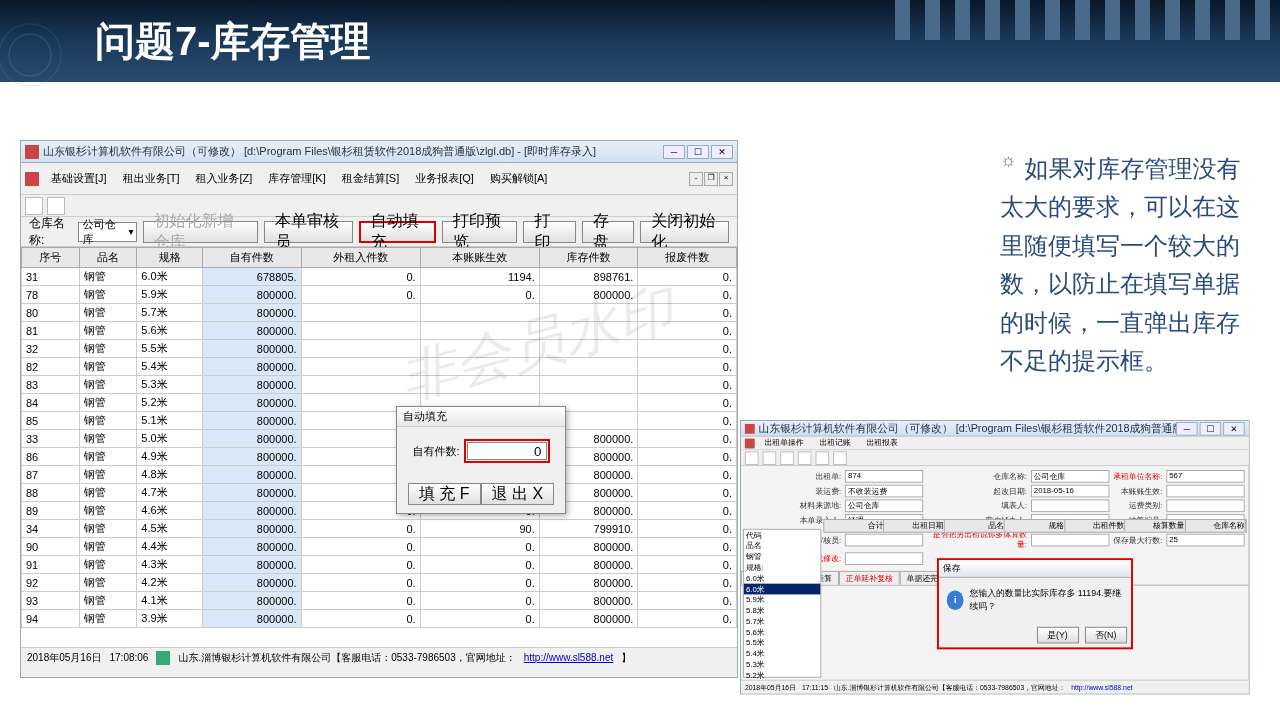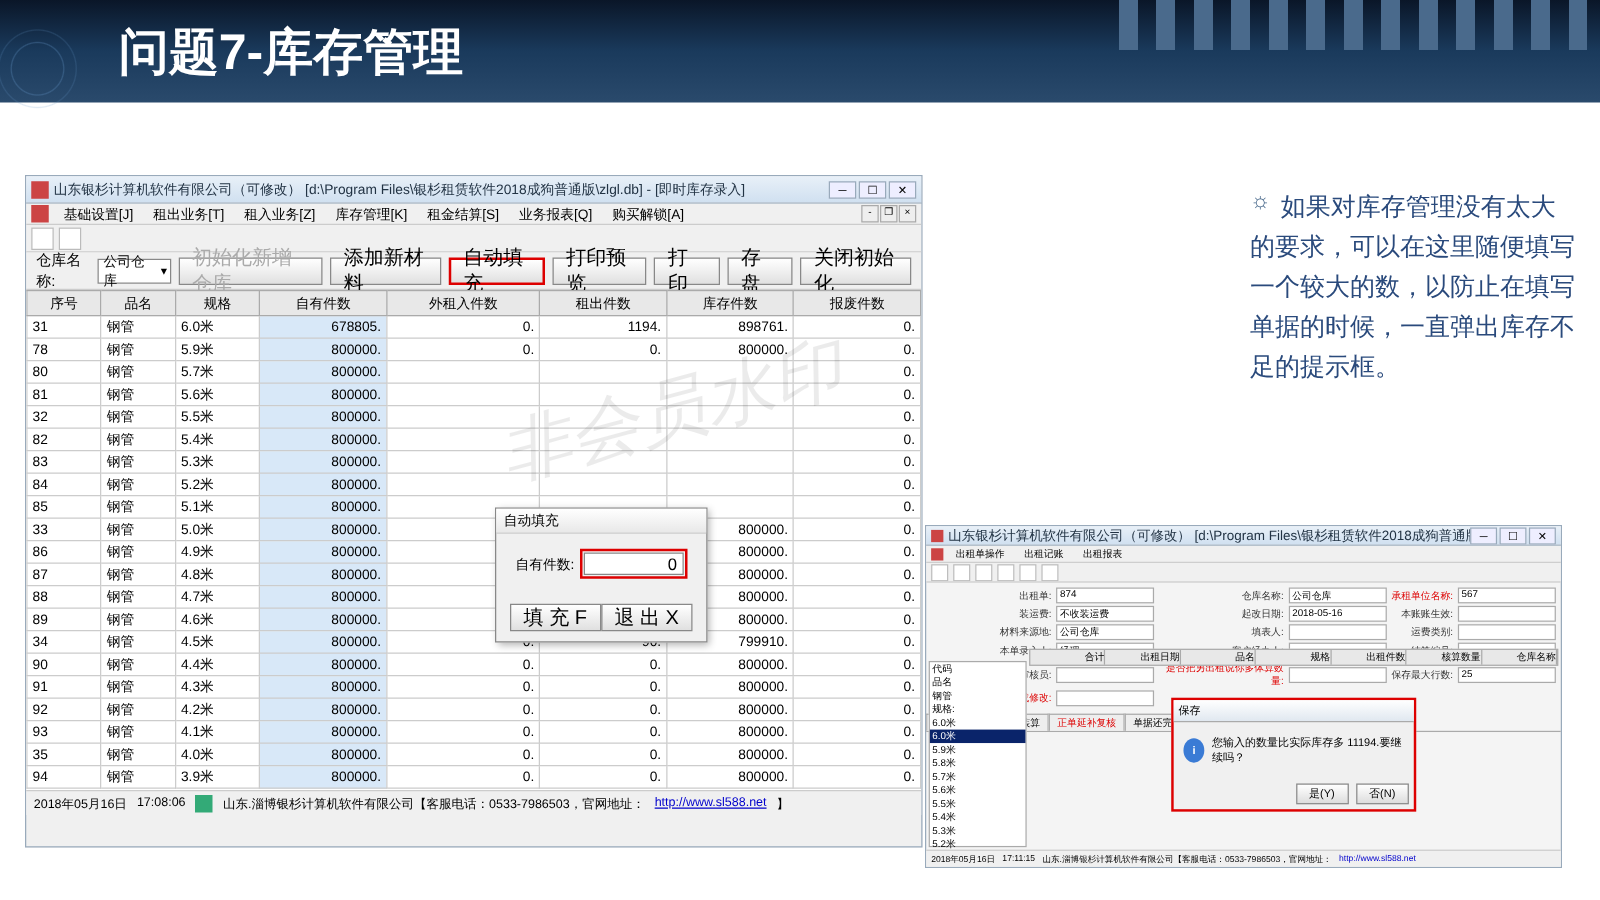--- a/index.html
+++ b/index.html
@@ -3,28 +3,28 @@
 <meta charset="utf-8">
 <style>
 *{margin:0;padding:0;box-sizing:border-box;font-family:"Microsoft YaHei","SimSun",sans-serif}
 body{width:1280px;height:720px;background:#fff;position:relative;overflow:hidden}
 .slide-header{width:100%;height:82px;background:linear-gradient(180deg,#0a1628 0%,#1a3a5c 50%,#2a4a6c 100%);position:relative;display:flex;align-items:center;padding-left:95px}
 .slide-header::before{content:"";position:absolute;left:0;top:0;width:80px;height:110px;background:radial-gradient(circle at 30px 55px,transparent 20px,rgba(100,150,200,0.3) 21px,transparent 22px),radial-gradient(circle at 30px 55px,transparent 30px,rgba(100,150,200,0.2) 31px,transparent 32px)}
 .slide-header::after{content:"";position:absolute;right:0;top:0;width:400px;height:40px;background:repeating-linear-gradient(90deg,transparent 0,transparent 15px,#4a6a8c 15px,#4a6a8c 30px)}
 .slide-title{font-size:40px;font-weight:bold;color:#fff}
 .side-note{position:absolute;right:20px;top:150px;width:260px}
 .side-note .bullet{color:#4a6a8c;font-size:18px;float:left;margin-right:8px}
-.side-note .text{font-size:20px;color:#2a4a7c;line-height:1.6}
+.side-note .text{font-size:24px;color:#2a4a7c;line-height:1.6}
 .app-window{position:absolute;left:20px;top:140px;width:718px;height:538px;border:1px solid #9ab;background:#f0f0f0;font-size:11px}
 .title-bar{height:22px;background:linear-gradient(#e8f0f8,#d0e0f0);display:flex;align-items:center;padding:0 4px;border-bottom:1px solid #9ab}
 .title-bar .icon{width:14px;height:14px;background:#c44;margin-right:4px}
 .title-bar .title{flex:1;color:#234;font-size:11px;white-space:nowrap;overflow:hidden}
 .win-controls{display:flex;gap:2px}
 .win-btn{width:22px;height:14px;border:1px solid #9ab;background:#eef;font-size:9px;text-align:center;line-height:12px;cursor:pointer}
-.menu-bar{height:17px;background:#f0f0f0;display:flex;align-items:center;padding:0 4px;border-bottom:1px solid #ccc;font-size:11px}
+.menu-bar{height:32px;background:#f0f0f0;display:flex;align-items:center;padding:0 4px;border-bottom:1px solid #ccc;font-size:11px}
 .menu-bar span{padding:0 8px;cursor:pointer}
 .mdi-controls{margin-left:auto;display:flex;gap:1px}
 .mdi-btn{width:14px;height:14px;border:1px solid #aaa;background:#eee;font-size:8px;text-align:center}
 .toolbar-small{height:22px;background:#f0f0f0;border-bottom:1px solid #ccc;display:flex;align-items:center;padding:0 4px;gap:4px}
 .toolbar-small .tbtn{width:18px;height:18px;border:1px solid #bbb;background:#fff}
 .filter-bar{height:30px;background:#f0f0f0;display:flex;align-items:center;padding:0 8px;gap:6px;border-bottom:1px solid #ccc}
 .filter-bar label{font-size:12px}
 .combo{height:20px;border:1px solid #888;background:#fff;padding:0 16px 0 4px;font-size:11px;position:relative;display:inline-flex;align-items:center}
 .combo::after{content:"▾";position:absolute;right:2px;font-size:10px}
 .btn{height:22px;padding:0 10px;border:1px solid #888;background:linear-gradient(#fff,#e0e0e0);font-size:16px;cursor:pointer;display:inline-flex;align-items:center}
@@ -108,38 +108,38 @@
   <div class="toolbar-small">
     <div class="tbtn"></div>
     <div class="tbtn"></div>
   </div>
   <div class="filter-bar">
     <label>仓库名称:</label>
     <div class="combo">
         <span>公司仓库</span>
       </div>
     <div class="btn" style="color:#aaa">初始化新增仓库</div>
-    <div class="btn">添加新材料</div>
+    <div class="btn">本单审核员</div>
     <div class="btn hl">自动填充</div>
     <div class="btn">打印预览</div>
     <div class="btn">打 印</div>
     <div class="btn">存 盘</div>
     <div class="btn">关闭初始化</div>
   </div>
   <div class="grid-wrap">
     <div class="watermark">非会员水印</div>
     <table class="grid" id="grid1">
         <tbody>
           <tr>
             <th>序号</th>
             <th>品名</th>
             <th>规格</th>
             <th>自有件数</th>
             <th>外租入件数</th>
-            <th>租出件数</th>
+            <th>本账账生效</th>
             <th>库存件数</th>
             <th>报废件数</th>
           </tr>
           <tr>
             <td class="l">31</td>
             <td class="l">钢管</td>
             <td class="l">6.0米</td>
             <td class="own">678805.</td>
             <td>0.</td>
             <td>1194.</td>
@@ -313,30 +313,20 @@
             <td class="own">800000.</td>
             <td>0.</td>
             <td>0.</td>
             <td>800000.</td>
             <td>0.</td>
           </tr>
           <tr>
             <td class="l">93</td>
             <td class="l">钢管</td>
             <td class="l">4.1米</td>
-            <td class="own">800000.</td>
-            <td>0.</td>
-            <td>0.</td>
-            <td>800000.</td>
-            <td>0.</td>
-          </tr>
-          <tr>
-            <td class="l">35</td>
-            <td class="l">钢管</td>
-            <td class="l">4.0米</td>
             <td class="own">800000.</td>
             <td>0.</td>
             <td>0.</td>
             <td>800000.</td>
             <td>0.</td>
           </tr>
           <tr>
             <td class="l">94</td>
             <td class="l">钢管</td>
             <td class="l">3.9米</td>

